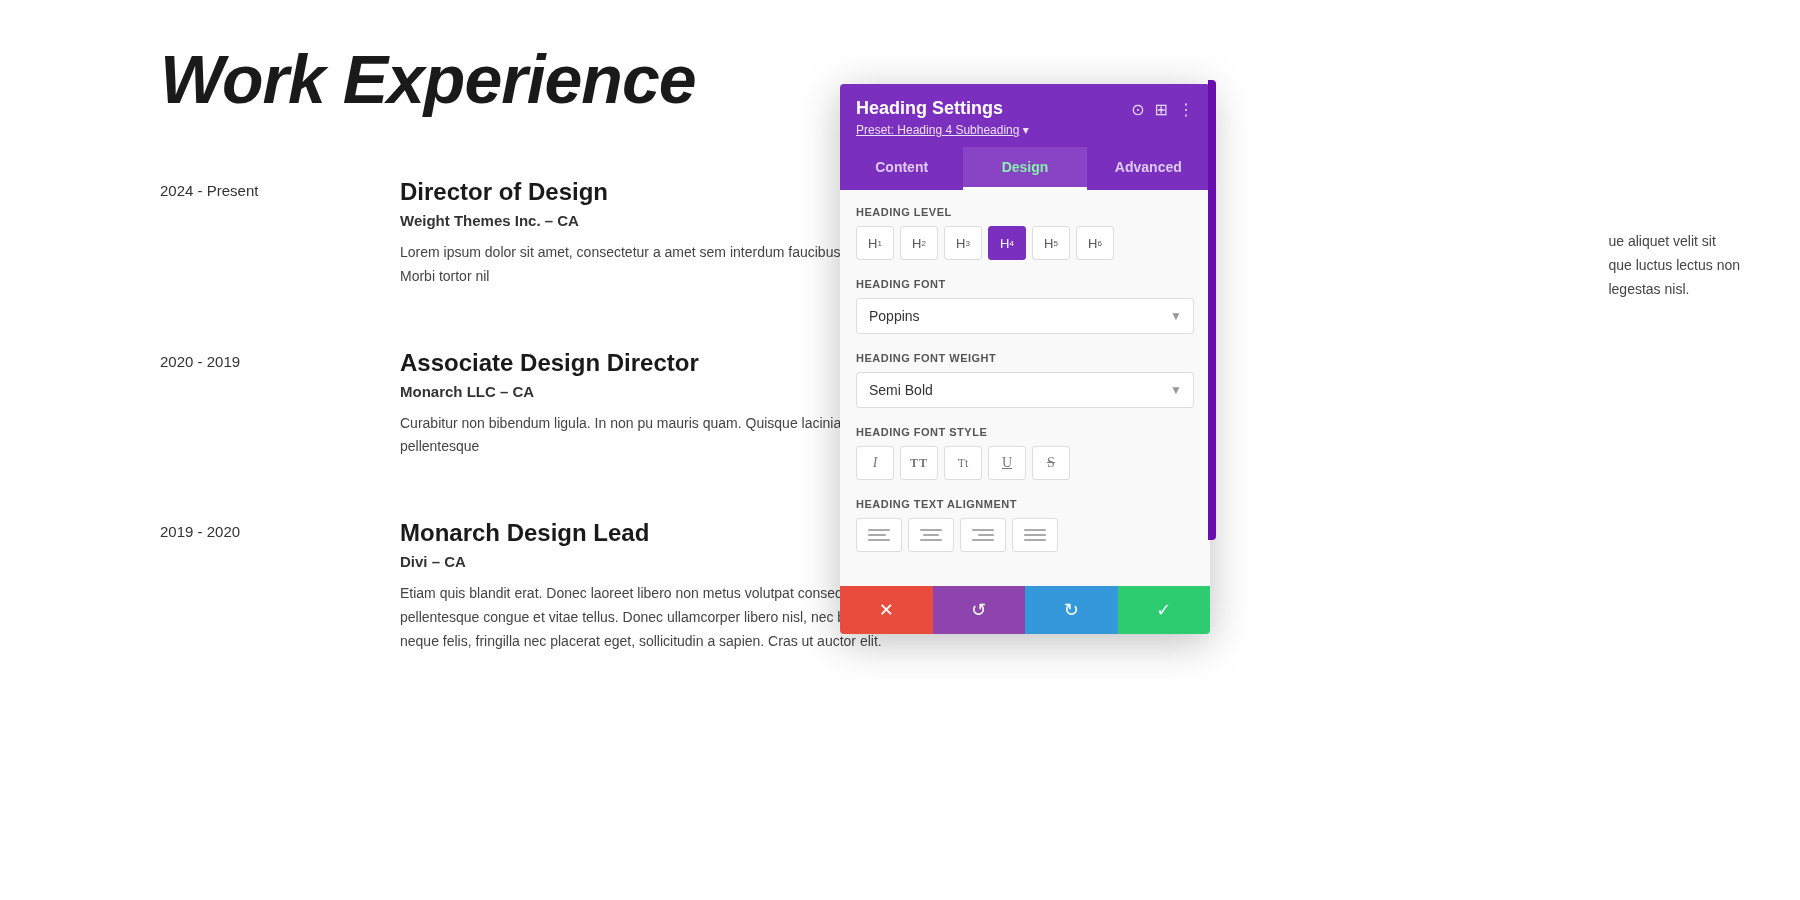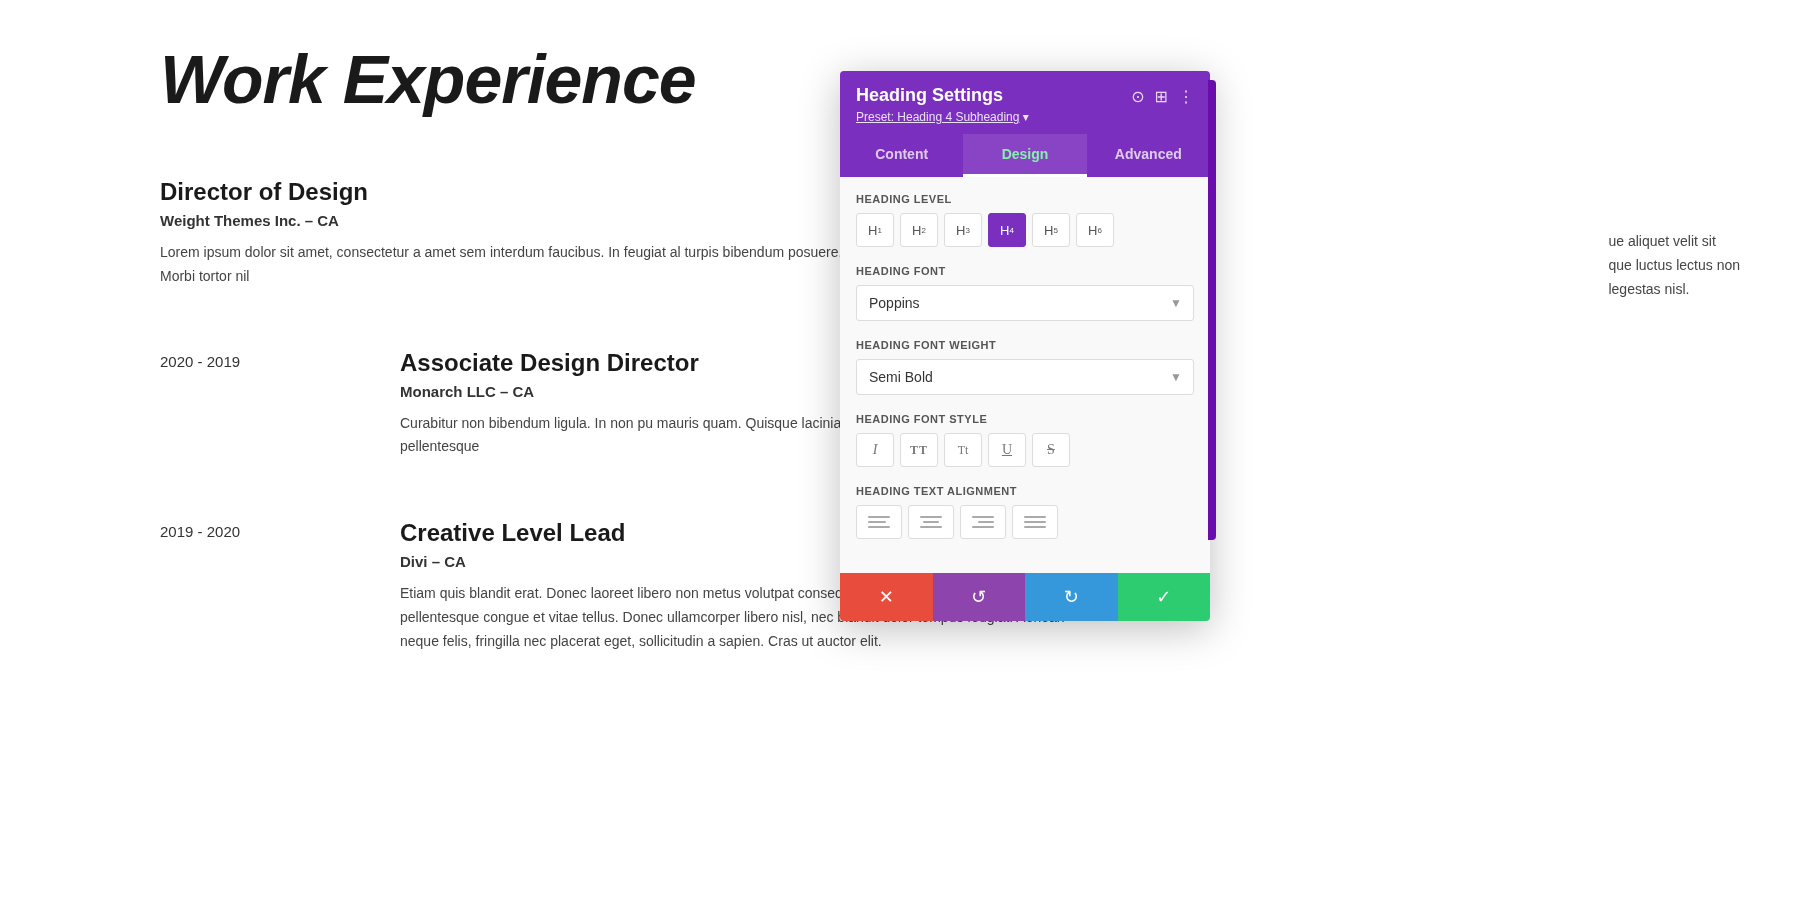--- a/index.html
+++ b/index.html
@@ -64,21 +64,21 @@
       font-size: 14px;
       color: #444;
       line-height: 1.7;
       font-family: Arial, sans-serif;
       max-width: 700px;
     }
 
     
     .settings-panel {
       position: absolute;
-      top: 71px;
+      top: 84px;
       left: 840px;
       width: 370px;
       background: #fff;
       border-radius: 4px;
       box-shadow: 0 8px 40px rgba(0,0,0,0.25);
       overflow: hidden;
       z-index: 100;
     }
 
     .panel-header {
@@ -308,40 +308,41 @@
   </style>
 </head>
 <body>
 
 <div class="page-content">
   <h1 class="work-experience-title">Work Experience</h1>
 
   <div class="job-entries">
 
     <div class="job-entry">
+      <div class="job-date">2024 - Present</div>
       <div class="job-details">
         <div class="job-title">Director of Design</div>
         <div class="job-company">Weight Themes Inc. – CA</div>
         <div class="job-description">Lorem ipsum dolor sit amet, consectetur a amet sem interdum faucibus. In feugiat al turpis bibendum posuere. Morbi tortor nil</div>
       </div>
     </div>
 
     <div class="job-entry">
       <div class="job-date">2020 - 2019</div>
       <div class="job-details">
         <div class="job-title">Associate Design Director</div>
         <div class="job-company">Monarch LLC – CA</div>
         <div class="job-description">Curabitur non bibendum ligula. In non pu mauris quam. Quisque lacinia quam eu co orci. Sed vitae nulla et justo pellentesque</div>
       </div>
     </div>
 
     <div class="job-entry">
       <div class="job-date">2019 - 2020</div>
       <div class="job-details">
-        <div class="job-title">Creative Level Lead</div>
+        <div class="job-title">Monarch Design Lead</div>
         <div class="job-company">Divi – CA</div>
         <div class="job-description">Etiam quis blandit erat. Donec laoreet libero non metus volutpat consequat in vel metus. Sed non augue id felis pellentesque congue et vitae tellus. Donec ullamcorper libero nisl, nec blandit dolor tempus feugiat. Aenean neque felis, fringilla nec placerat eget, sollicitudin a sapien. Cras ut auctor elit.</div>
       </div>
     </div>
 
   </div>
 </div>
 
 <div class="right-text">
   <span>ue aliquet velit sit</span><br>

